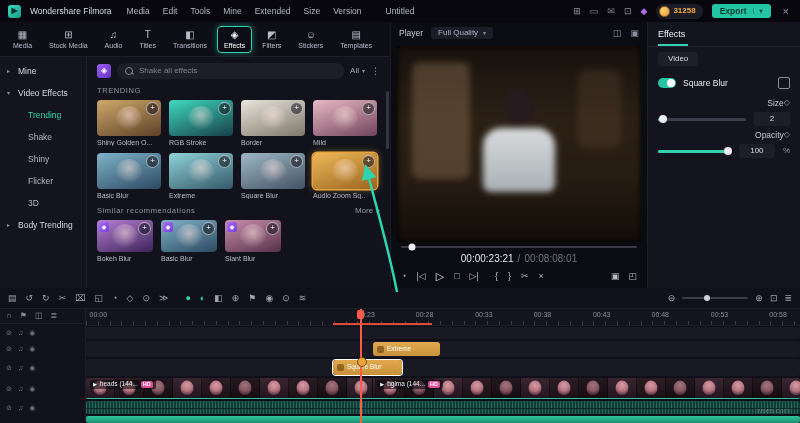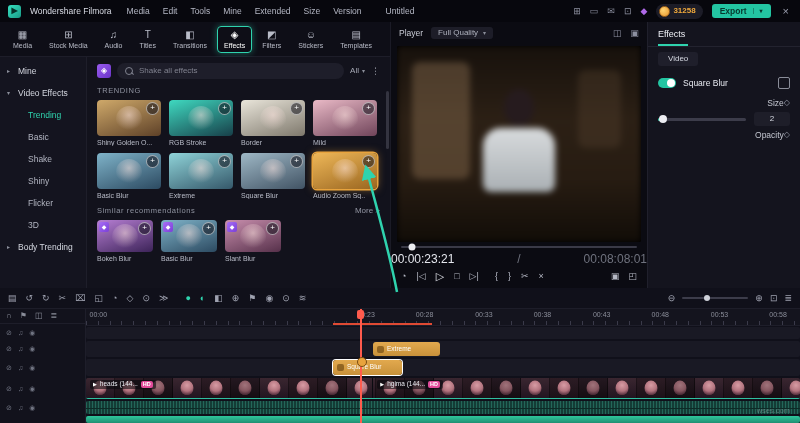--- a/index.html
+++ b/index.html
@@ -86,21 +86,21 @@
   .scene-bg{position:absolute;inset:0;background:linear-gradient(180deg,#17110c 0%,#2c2015 38%,#271c12 68%,#120d08 100%);}
   .scene-light{position:absolute;left:6%;top:8%;width:24%;height:60%;background:rgba(150,120,88,.4);border-radius:8px;}
   .scene-light2{position:absolute;right:8%;top:12%;width:18%;height:40%;background:rgba(90,70,50,.35);border-radius:8px;}
   .person-head{position:absolute;left:50%;top:22%;width:30px;height:36px;transform:translateX(-50%);
                background:#261b1e;border-radius:50% 50% 46% 46%;}
   .person-shirt{position:absolute;left:50%;top:42%;width:72px;height:64px;transform:translateX(-50%);
                 background:linear-gradient(180deg,#d8dbdd,#aab0b4);border-radius:18px 18px 8px 8px;}
   .progress-row{height:10px;display:flex;align-items:center;padding:0 10px;}
   .progress-track{flex:1;height:2px;background:#3a3a47;border-radius:1px;position:relative;}
   .progress-dot{position:absolute;top:50%;width:7px;height:7px;border-radius:50%;background:#ecedf2;transform:translate(-50%,-50%);}
-  .timecode-row{height:13px;display:flex;align-items:center;justify-content:space-between;gap:4px;font-size:12px;}
+  .timecode-row{height:13px;display:flex;align-items:center;justify-content:center;gap:4px;font-size:10px;}
   .tc-current{color:#e4e6ed;}
   .tc-sep,.tc-total{color:#6f727e;}
   .transport{height:23px;display:flex;align-items:center;padding:0 10px;color:#b6b9c5;}
   .tr-group{display:flex;align-items:center;gap:10px;}
   .tr-mid{margin-left:16px;}
   .tr-right{margin-left:auto;gap:9px;}
   .tr-icon{font-size:9px;}
   .tr-icon.play{font-size:11px;color:#e4e6ed;}
 
   
@@ -266,24 +266,20 @@
             <div class="side-item group">
               <span class="chev">▾</span>
               <span>Video Effects</span>
             </div>
             <div class="side-item child active">
               <span class="chev"></span>
               <span>Trending</span>
             </div>
             <div class="side-item child">
               <span class="chev"></span>
-              <span>Basic</span>
-            </div>
-            <div class="side-item child">
-              <span class="chev"></span>
               <span>Shake</span>
             </div>
             <div class="side-item child">
               <span class="chev"></span>
               <span>Shiny</span>
             </div>
             <div class="side-item child">
               <span class="chev"></span>
               <span>Flicker</span>
             </div>
@@ -467,20 +463,28 @@
       <div class="slider-row">
         <span class="slider-track">
           <span class="slider-fill" style="width: 6%;"></span>
           <span class="slider-handle" style="left: 6%;"></span>
         </span>
         <span class="value-box">2</span>
       </div>
       <div class="param-row">
         <span class="param-label">Opacity</span>
         <span class="keyframe-icon">◇</span>
+      </div>
+      <div class="slider-row">
+        <span class="slider-track">
+          <span class="slider-fill" style="width: 96%;"></span>
+          <span class="slider-handle" style="left: 96%;"></span>
+        </span>
+        <span class="value-box">100</span>
+        <span class="unit">%</span>
       </div>
     </div>
   </div>
 
   <div class="timeline">
     <div class="tl-toolbar">
       <span style="display:flex;gap:9px;">
           <span class="tl-icon">▤</span>
           <span class="tl-icon">↺</span>
           <span class="tl-icon">↻</span>

